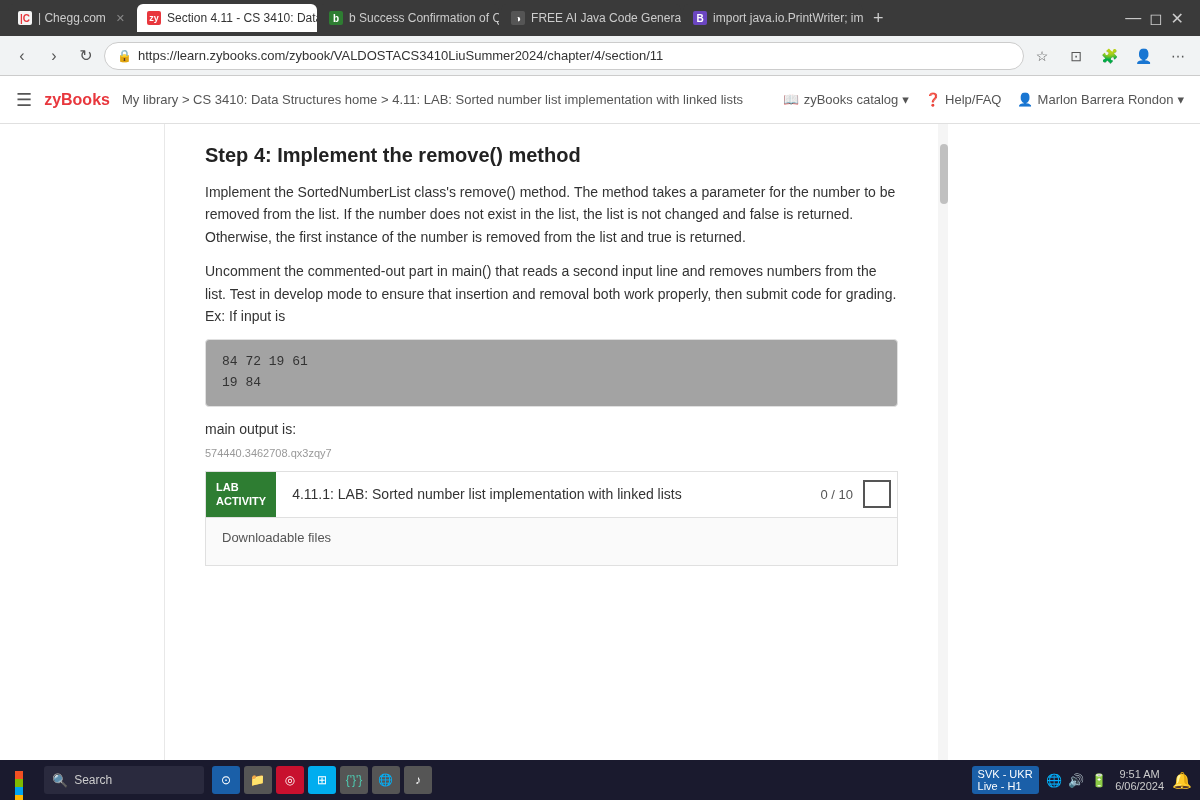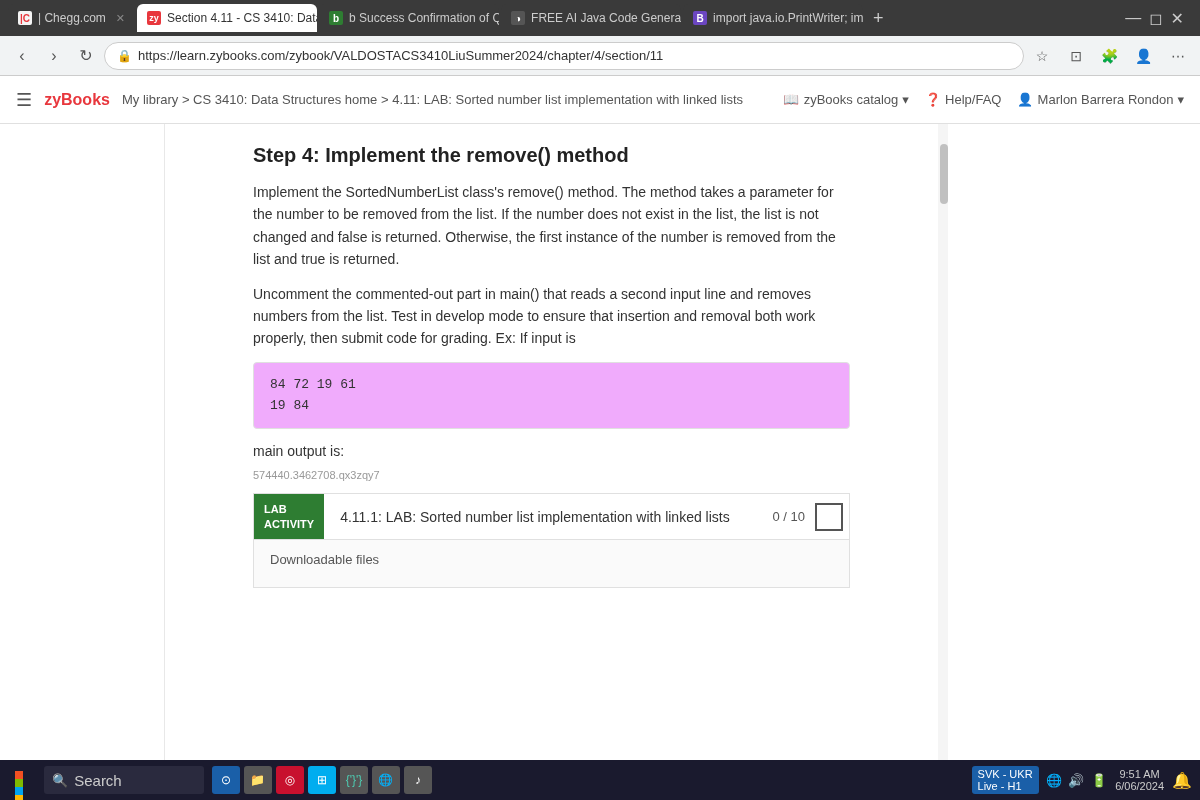--- a/index.html
+++ b/index.html
@@ -20,31 +20,31 @@
     .zybooks-header { display: flex; align-items: center; height: 48px; background: #fff; border-bottom: 1px solid #e0e0e0; padding: 0 16px; gap: 12px; }
     .hamburger { font-size: 18px; color: #555; cursor: pointer; }
     .zybooks-logo { color: #e8373d; font-size: 16px; font-weight: bold; }
     .breadcrumb { font-size: 13px; color: #555; flex: 1; }
     .header-right { display: flex; align-items: center; gap: 16px; font-size: 13px; color: #555; }
     .catalog-btn { display: flex; align-items: center; gap: 4px; cursor: pointer; }
     .help-btn { display: flex; align-items: center; gap: 4px; cursor: pointer; }
     .user-btn { display: flex; align-items: center; gap: 4px; cursor: pointer; color: #555; }
 
     
-    .content-wrapper { display: flex; width: 948px; height: calc(800px - 36px - 40px - 48px); gap: 48px; }
+    .content-wrapper { display: flex; width: 948px; height: calc(800px - 36px - 40px - 48px); }
     .left-gutter { width: 165px; background: #fff; border-right: 1px solid #e8e8e8; }
     .main-content { flex: 1; overflow-y: auto; padding: 20px 40px; background: #fff; max-width: 820px; }
     .right-gutter { width: 10px; background: #f5f5f5; position: relative; }
     .scrollbar-thumb { position: absolute; right: 0; top: 20px; width: 8px; height: 60px; background: #c0c0c0; border-radius: 4px; }
 
     h2 { font-size: 20px; font-weight: bold; color: #222; margin-bottom: 14px; }
 
     .description-text { font-size: 14px; color: #333; line-height: 1.6; margin-bottom: 12px; }
 
-    .code-block { background: #f0abfc; border: 1px solid #e0e0e0; border-radius: 4px; padding: 12px 16px; font-family: 'Courier New', monospace; font-size: 13px; color: #333; margin-bottom: 14px; line-height: 1.6; }
+    .code-block { background: #a3a3a3; border: 1px solid #e0e0e0; border-radius: 4px; padding: 12px 16px; font-family: 'Courier New', monospace; font-size: 13px; color: #333; margin-bottom: 14px; line-height: 1.6; }
 
     .then-output { font-size: 14px; color: #333; margin-bottom: 10px; }
 
     .output-block { background: #f8f8f8; border: 1px solid #e0e0e0; border-radius: 4px; padding: 12px 16px; font-family: 'Courier New', monospace; font-size: 13px; color: #333; line-height: 1.6; margin-bottom: 12px; }
 
     .hash-id { font-size: 11px; color: #999; margin-bottom: 12px; }
 
     
     .lab-activity-bar { display: flex; align-items: center; background: #fff; border: 1px solid #e0e0e0; margin-bottom: 0; }
     .lab-label { background: #2e7d32; color: #fff; padding: 8px 10px; font-size: 11px; font-weight: bold; line-height: 1.3; min-width: 60px; align-self: stretch; display: flex; flex-direction: column; justify-content: center; }
@@ -54,21 +54,21 @@
 
     
     .downloads-section { background: #fafafa; border: 1px solid #e0e0e0; border-top: none; padding: 12px 16px; }
     .downloads-label { font-size: 13px; color: #555; margin-bottom: 8px; }
 
     
     .taskbar { position: fixed; bottom: 0; left: 0; width: 1200px; height: 40px; background: #1a1a2e; display: flex; align-items: center; padding: 0 8px; gap: 4px; }
     .start-btn { width: 32px; height: 32px; display: flex; align-items: center; justify-content: center; cursor: pointer; }
     .taskbar-search { display: flex; align-items: center; background: #2a2a3e; border-radius: 3px; padding: 0 8px; height: 28px; gap: 6px; min-width: 160px; }
     .taskbar-search-icon { color: #aaa; font-size: 13px; }
-    .taskbar-search-text { color: #ccc; font-size: 15px; }
+    .taskbar-search-text { color: #ccc; font-size: 12px; }
     .taskbar-icons { display: flex; gap: 4px; margin-left: 4px; }
     .taskbar-icon { width: 28px; height: 28px; border-radius: 3px; display: flex; align-items: center; justify-content: center; cursor: pointer; font-size: 14px; }
     .taskbar-right { margin-left: auto; display: flex; align-items: center; gap: 8px; color: #ccc; font-size: 11px; }
     .taskbar-sys-icons { display: flex; gap: 6px; align-items: center; font-size: 13px; color: #ccc; }
     .svk-indicator { background: #1a5fa8; border-radius: 3px; padding: 2px 6px; font-size: 11px; color: #fff; }
 
     .windows-logo { display: inline-block; width: 18px; height: 18px; position: relative; }
     .win-q1 { top: 0; left: 0; width: 8px; height: 8px; background: #f25022; }
     .win-q2 { top: 0; left: 10px; width: 8px; height: 8px; background: #7fba00; }
     .win-q3 { top: 10px; left: 0; width: 8px; height: 8px; background: #00a4ef; }

